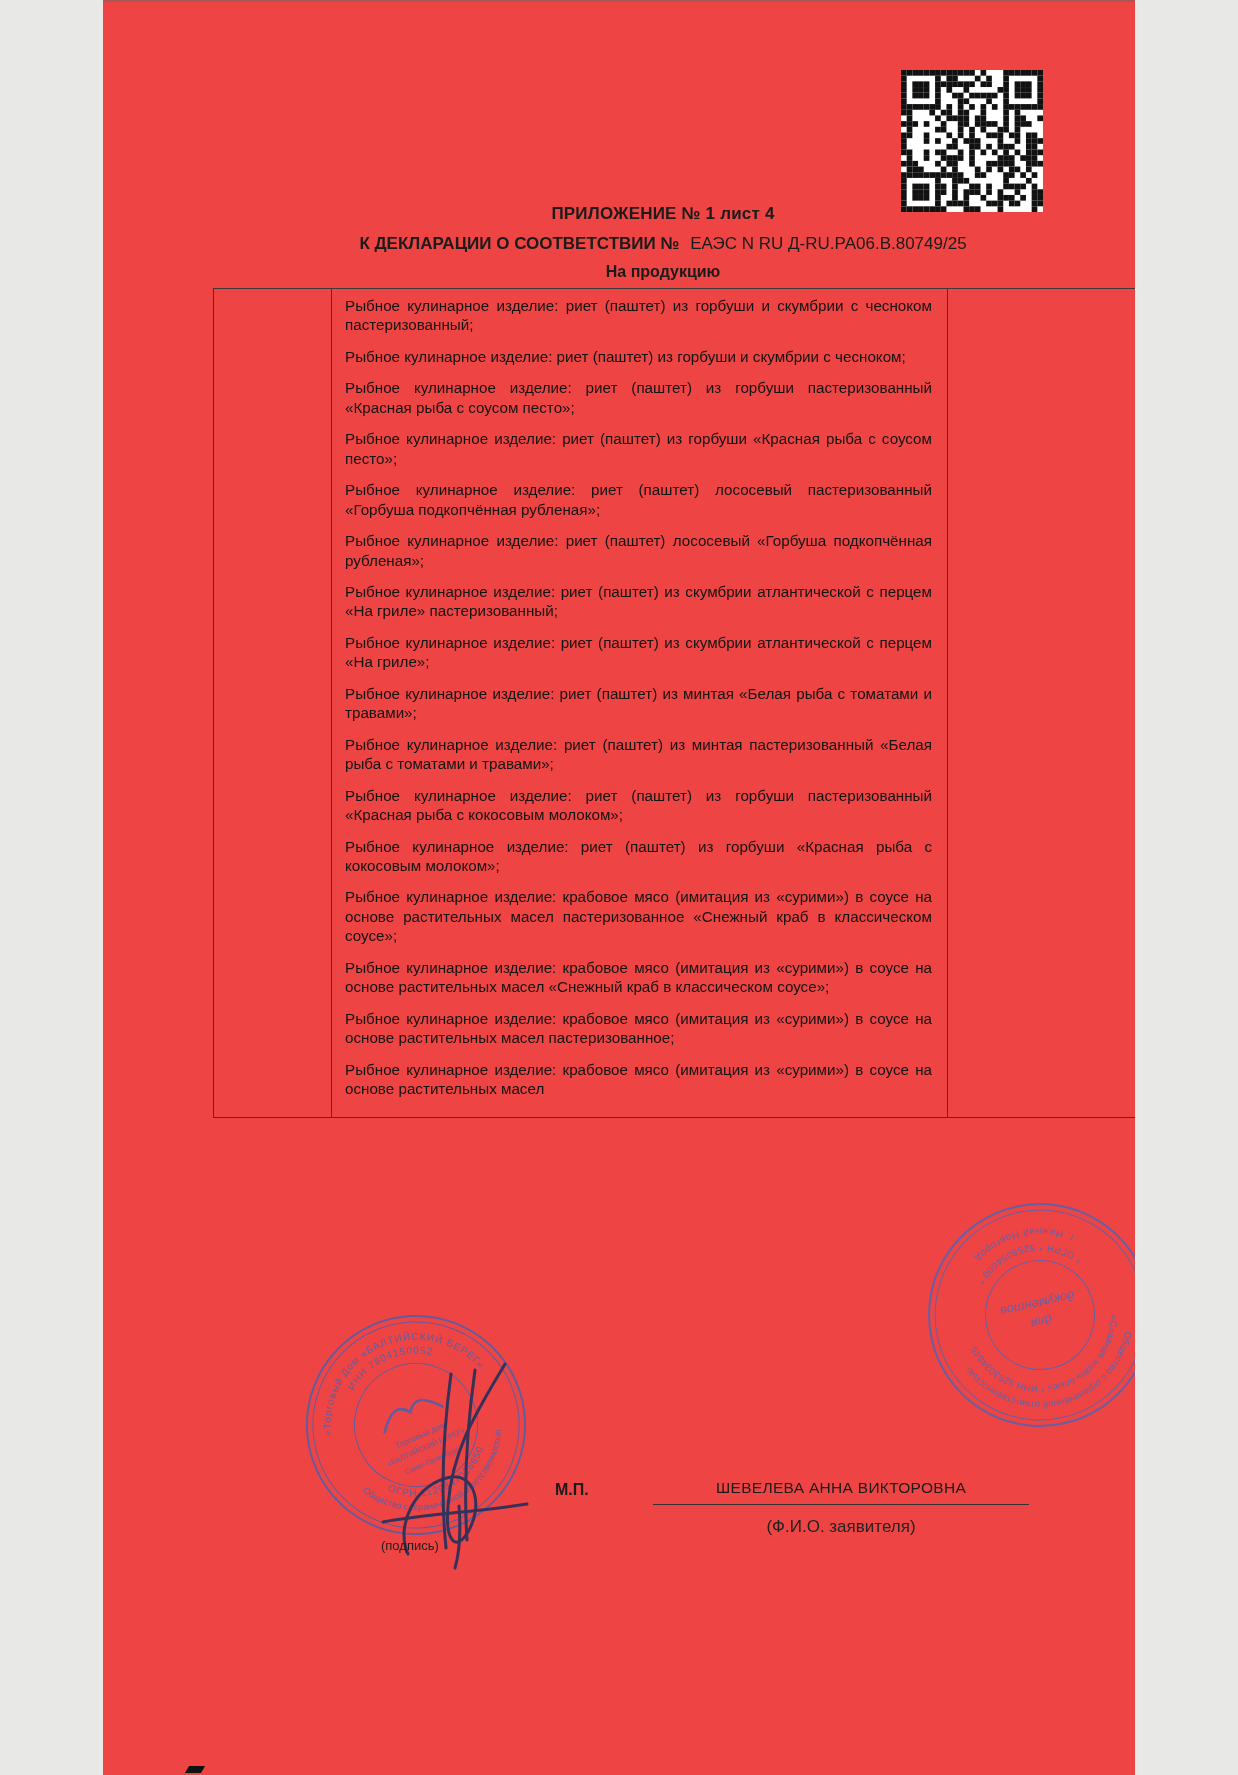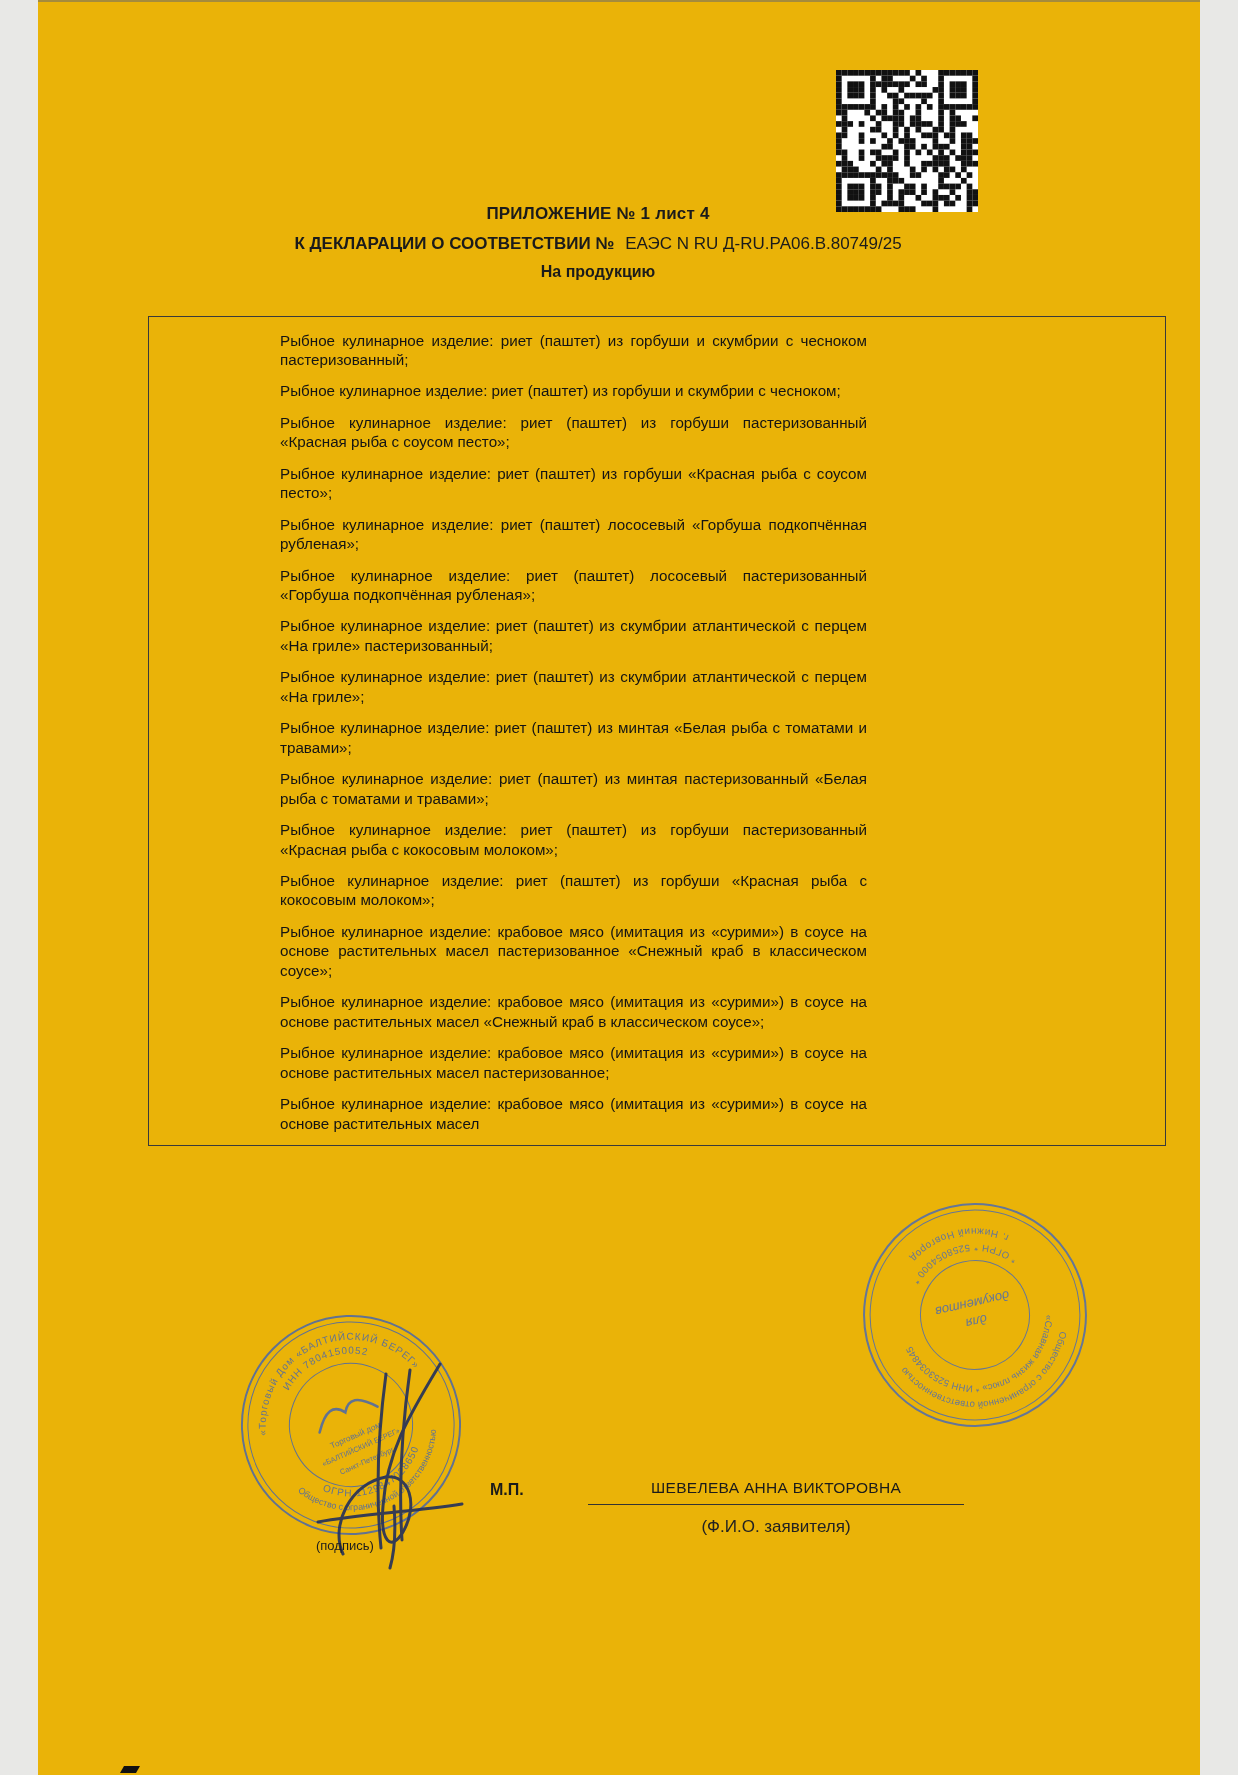--- a/index.html
+++ b/index.html
@@ -1,40 +1,40 @@
 <!DOCTYPE html>
 <html><head>
 <meta charset="utf-8">
 <style>
   html,body{margin:0;padding:0;background:#e8e8e6;}
   .page{
     position:relative;
-    width:1162px;height:1775px;
+    width:1032px;height:1775px;
     margin:0 auto;
-    background:#eab308;
+    background:#ef4444;
     overflow:hidden;
     font-family:"Liberation Sans", sans-serif;
     color:#1b1b1b;
   }
   .scan-edge-top{position:absolute;top:0;left:0;width:100%;height:2px;background:#6a6a6a;opacity:.55;}
   .scan-corner-mark{position:absolute;left:84px;top:1766px;width:16px;height:7px;background:#111;transform:skewX(-30deg);}
   
   .doc-header{position:absolute;left:60px;top:204px;width:1000px;text-align:center;}
   .doc-header .l1{font-size:17px;font-weight:bold;letter-spacing:.2px;margin:0 0 10px 0;}
   .doc-header .l2{font-size:17px;margin:0 0 9px 0;}
   .doc-header .l2 .lbl{font-weight:bold;margin-top:28px;}
   .doc-header .l2 .num{font-weight:normal;margin-left:6px;}
   .doc-header .l3{font-size:16px;font-weight:bold;margin:0;}
   
   .qr{position:absolute;left:798px;top:70px;width:142px;height:142px;}
   
   .products-table{
-    position:absolute;left:110px;top:316px;width:1018px;height:830px;
+    position:absolute;left:110px;top:288px;width:1018px;height:830px;
     border:1px solid #3a3a3a;
-    display:flex;box-sizing:border-box;align-items:flex-end;
+    display:flex;box-sizing:border-box;
   }
   .col-left{width:118px;border-right:1px solid #3a3a3a;box-sizing:border-box;}
   .col-center{flex:1;padding:7px 15px 0 13px;box-sizing:border-box;overflow:hidden;}
   .col-right{width:283px;border-left:1px solid #3a3a3a;box-sizing:border-box;}
   .product-item{
     font-size:15.2px;line-height:1.28;margin:0 0 12px 0;
     text-align:justify;color:#141414;
   }
   
   .mp-label{position:absolute;left:452px;top:1481px;font-size:16px;font-weight:bold;}
@@ -404,22 +404,22 @@
     <p class="l3">На продукцию</p>
   </div>
 
   <div class="products-table">
     <div class="col-left"></div>
     <div class="col-center">
         <p class="product-item">Рыбное кулинарное изделие: риет (паштет) из горбуши и скумбрии с чесноком пастеризованный;</p>
         <p class="product-item">Рыбное кулинарное изделие: риет (паштет) из горбуши и скумбрии с чесноком;</p>
         <p class="product-item">Рыбное кулинарное изделие: риет (паштет) из горбуши пастеризованный «Красная рыба с соусом песто»;</p>
         <p class="product-item">Рыбное кулинарное изделие: риет (паштет) из горбуши «Красная рыба с соусом песто»;</p>
+        <p class="product-item">Рыбное кулинарное изделие: риет (паштет) лососевый пастеризованный «Горбуша подкопчённая рубленая»;</p>
         <p class="product-item">Рыбное кулинарное изделие: риет (паштет) лососевый «Горбуша подкопчённая рубленая»;</p>
-        <p class="product-item">Рыбное кулинарное изделие: риет (паштет) лососевый пастеризованный «Горбуша подкопчённая рубленая»;</p>
         <p class="product-item">Рыбное кулинарное изделие: риет (паштет) из скумбрии атлантической с перцем «На гриле» пастеризованный;</p>
         <p class="product-item">Рыбное кулинарное изделие: риет (паштет) из скумбрии атлантической с перцем «На гриле»;</p>
         <p class="product-item">Рыбное кулинарное изделие: риет (паштет) из минтая «Белая рыба с томатами и травами»;</p>
         <p class="product-item">Рыбное кулинарное изделие: риет (паштет) из минтая пастеризованный «Белая рыба с томатами и травами»;</p>
         <p class="product-item">Рыбное кулинарное изделие: риет (паштет) из горбуши пастеризованный «Красная рыба с кокосовым молоком»;</p>
         <p class="product-item">Рыбное кулинарное изделие: риет (паштет) из горбуши «Красная рыба с кокосовым молоком»;</p>
         <p class="product-item">Рыбное кулинарное изделие: крабовое мясо (имитация из «сурими») в соусе на основе растительных масел пастеризованное «Снежный краб в классическом соусе»;</p>
         <p class="product-item">Рыбное кулинарное изделие: крабовое мясо (имитация из «сурими») в соусе на основе растительных масел «Снежный краб в классическом соусе»;</p>
         <p class="product-item">Рыбное кулинарное изделие: крабовое мясо (имитация из «сурими») в соусе на основе растительных масел пастеризованное;</p>
         <p class="product-item">Рыбное кулинарное изделие: крабовое мясо (имитация из «сурими») в соусе на основе растительных масел</p>

